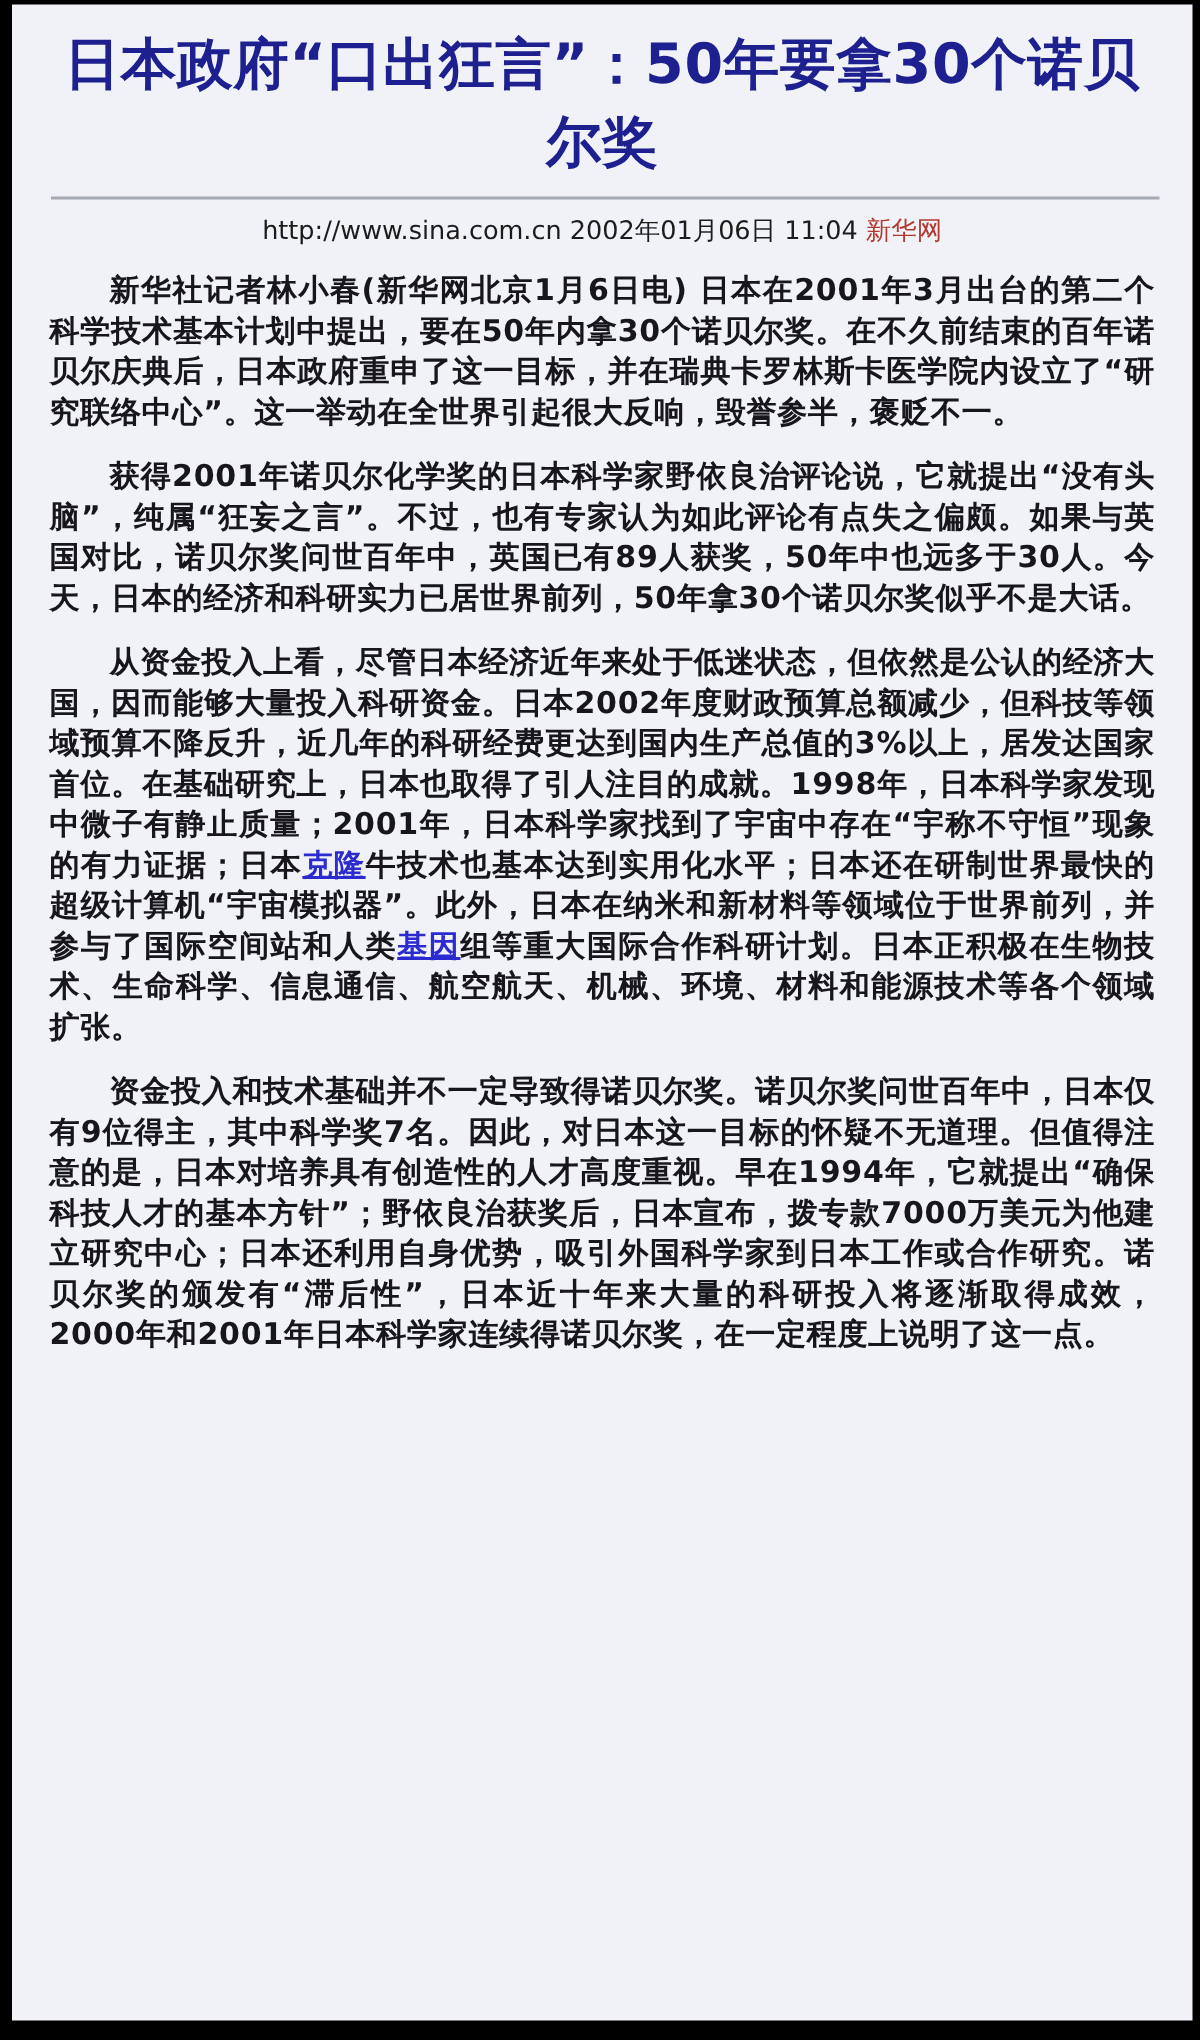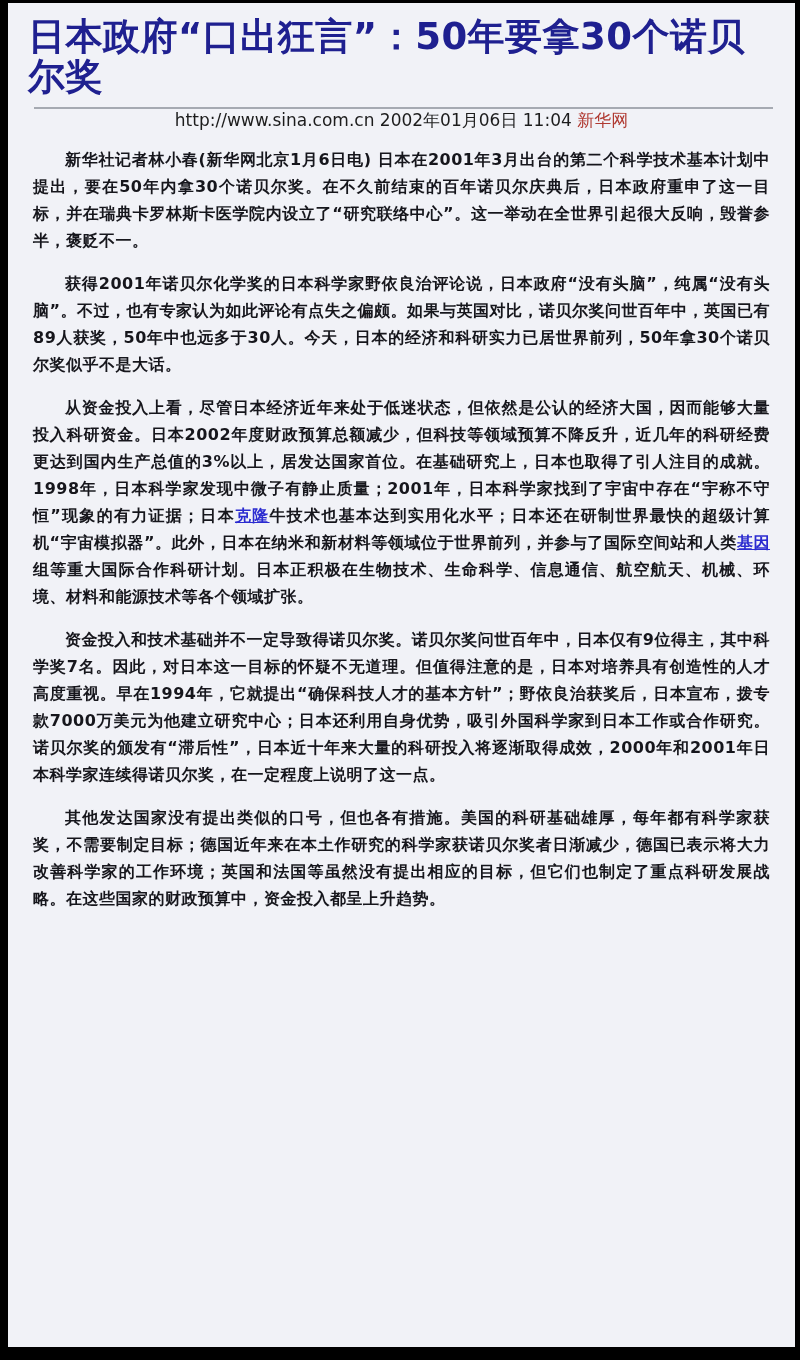--- a/index.html
+++ b/index.html
@@ -22,48 +22,49 @@
     font-family: "DejaVu Sans", sans-serif;
   }
   .page {
     width: 100%;
     height: 100%;
     background: var(--page-bg);
     overflow: hidden;
   }
   .title {
     margin: 14px 20px 0 20px;
-    text-align: left;
+    text-align: center;
     font-size: 37px;
-    line-height: 40px;
+    line-height: 52px;
     font-weight: bold;
     color: var(--title);
     letter-spacing: 0.5px;
   }
   .divider {
     height: 0;
     border-top: 2px solid var(--divider);
     margin: 10px 22px 0 26px;
   }
   .source-line {
+    margin-top: 10px;
     text-align: center;
     font-size: 17px;
     line-height: 22px;
     color: #1c1c1c;
     font-weight: 500;
   }
   .source-line .src {
     color: var(--source);
   }
   .article {
     padding: 15px 25px 0 25px;
   }
   .para {
     margin: 0 0 16px 0;
-    font-size: 16px;
+    font-size: 20px;
     line-height: 27px;
     font-weight: bold;
     color: var(--body-text);
     text-align: justify;
     text-indent: 2em;
     letter-spacing: 0.5px;
   }
   .para a {
     color: var(--link);
     text-decoration: underline;
@@ -81,19 +82,18 @@
   <div class="divider"></div>
 
   <div class="source-line">
     <span>http://www.sina.com.cn</span>
     <span>2002年01月06日 11:04</span>
     <span class="src">新华网</span>
   </div>
 
   <div class="article">
       <p class="para"><span>新华社记者林小春(新华网北京1月6日电) 日本在2001年3月出台的第二个科学技术基本计划中提出，要在50年内拿30个诺贝尔奖。在不久前结束的百年诺贝尔庆典后，日本政府重申了这一目标，并在瑞典卡罗林斯卡医学院内设立了“研究联络中心”。这一举动在全世界引起很大反响，毁誉参半，褒贬不一。</span></p>
-      <p class="para"><span>获得2001年诺贝尔化学奖的日本科学家野依良治评论说，日本政府“没有头脑”，纯属“没有头脑”。不过，也有专家认为如此评论有点失之偏颇。如果与英国对比，诺贝尔奖问世百年中，英国已有89人获奖，50年中也远多于30人。今天，日本的经济和科研实力已居世界前列，50年拿30个诺贝尔奖似乎不是大话。</span></p>
+      <p class="para"><span>获得2001年诺贝尔化学奖的日本科学家野依良治评论说，它就提出“没有头脑”，纯属“狂妄之言”。不过，也有专家认为如此评论有点失之偏颇。如果与英国对比，诺贝尔奖问世百年中，英国已有89人获奖，50年中也远多于30人。今天，日本的经济和科研实力已居世界前列，50年拿30个诺贝尔奖似乎不是大话。</span></p>
       <p class="para"><span>从资金投入上看，尽管日本经济近年来处于低迷状态，但依然是公认的经济大国，因而能够大量投入科研资金。日本2002年度财政预算总额减少，但科技等领域预算不降反升，近几年的科研经费更达到国内生产总值的3%以上，居发达国家首位。在基础研究上，日本也取得了引人注目的成就。1998年，日本科学家发现中微子有静止质量；2001年，日本科学家找到了宇宙中存在“宇称不守恒”现象的有力证据；日本</span><a href="#">克隆</a><span>牛技术也基本达到实用化水平；日本还在研制世界最快的超级计算机“宇宙模拟器”。此外，日本在纳米和新材料等领域位于世界前列，并参与了国际空间站和人类</span><a href="#">基因</a><span>组等重大国际合作科研计划。日本正积极在生物技术、生命科学、信息通信、航空航天、机械、环境、材料和能源技术等各个领域扩张。</span></p>
       <p class="para"><span>资金投入和技术基础并不一定导致得诺贝尔奖。诺贝尔奖问世百年中，日本仅有9位得主，其中科学奖7名。因此，对日本这一目标的怀疑不无道理。但值得注意的是，日本对培养具有创造性的人才高度重视。早在1994年，它就提出“确保科技人才的基本方针”；野依良治获奖后，日本宣布，拨专款7000万美元为他建立研究中心；日本还利用自身优势，吸引外国科学家到日本工作或合作研究。诺贝尔奖的颁发有“滞后性”，日本近十年来大量的科研投入将逐渐取得成效，2000年和2001年日本科学家连续得诺贝尔奖，在一定程度上说明了这一点。</span></p>
-      <p class="para"><span>其他发达国家没有提出类似的口号，但也各有措施。美国的科研基础雄厚，每年都有科学家获奖，不需要制定目标；德国近年来在本土作研究的科学家获诺贝尔奖者日渐减少，德国已表示将大力改善科学家的工作环境；英国和法国等虽然没有提出相应的目标，但它们也制定了重点科研发展战略。在这些国家的财政预算中，资金投入都呈上升趋势。</span></p>
     </div>
 
 </div>
 
 </body></html>

